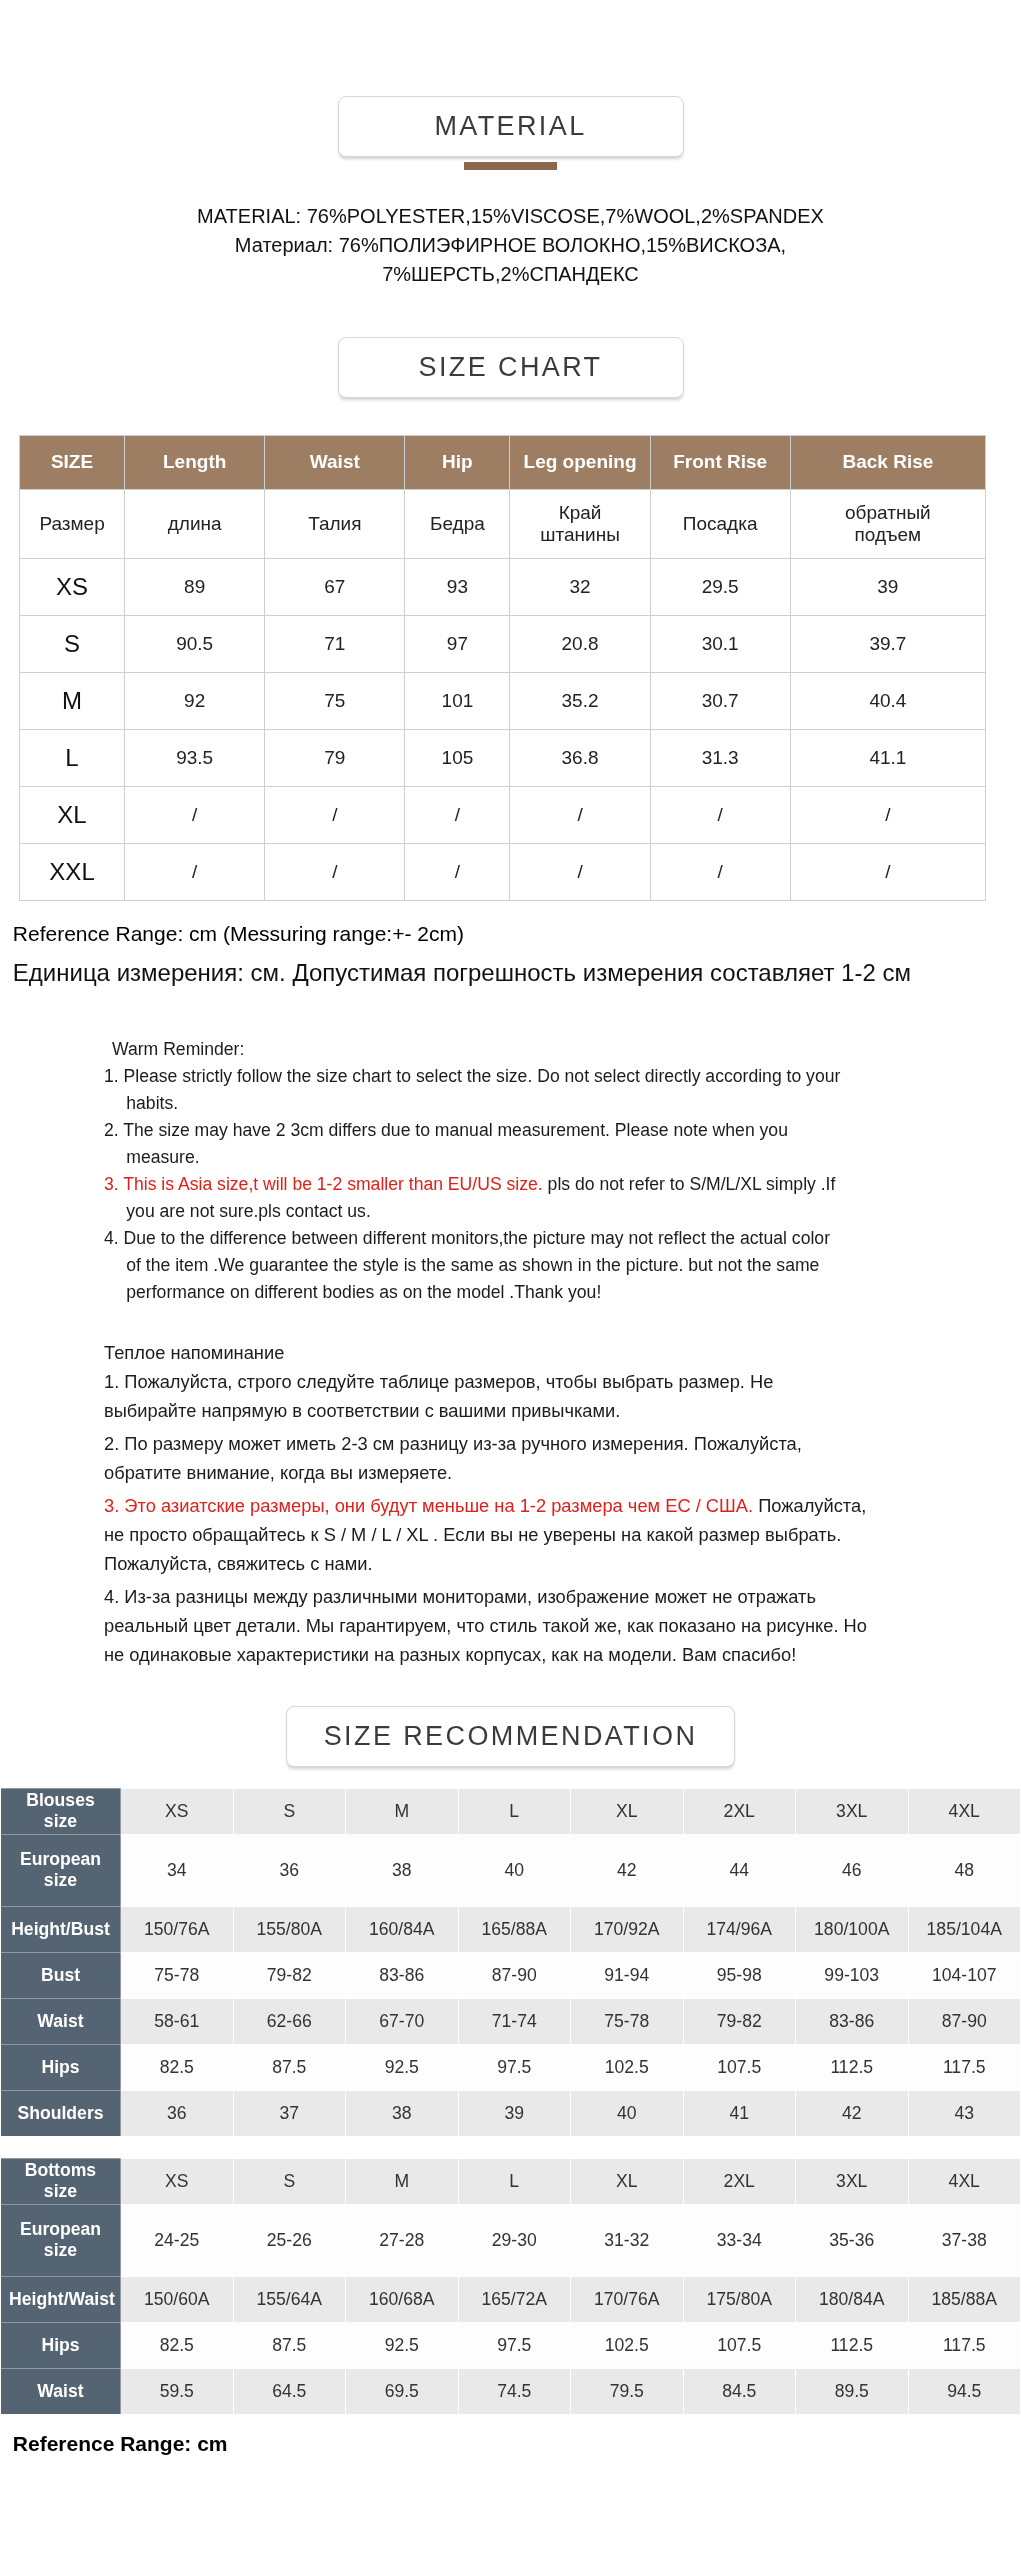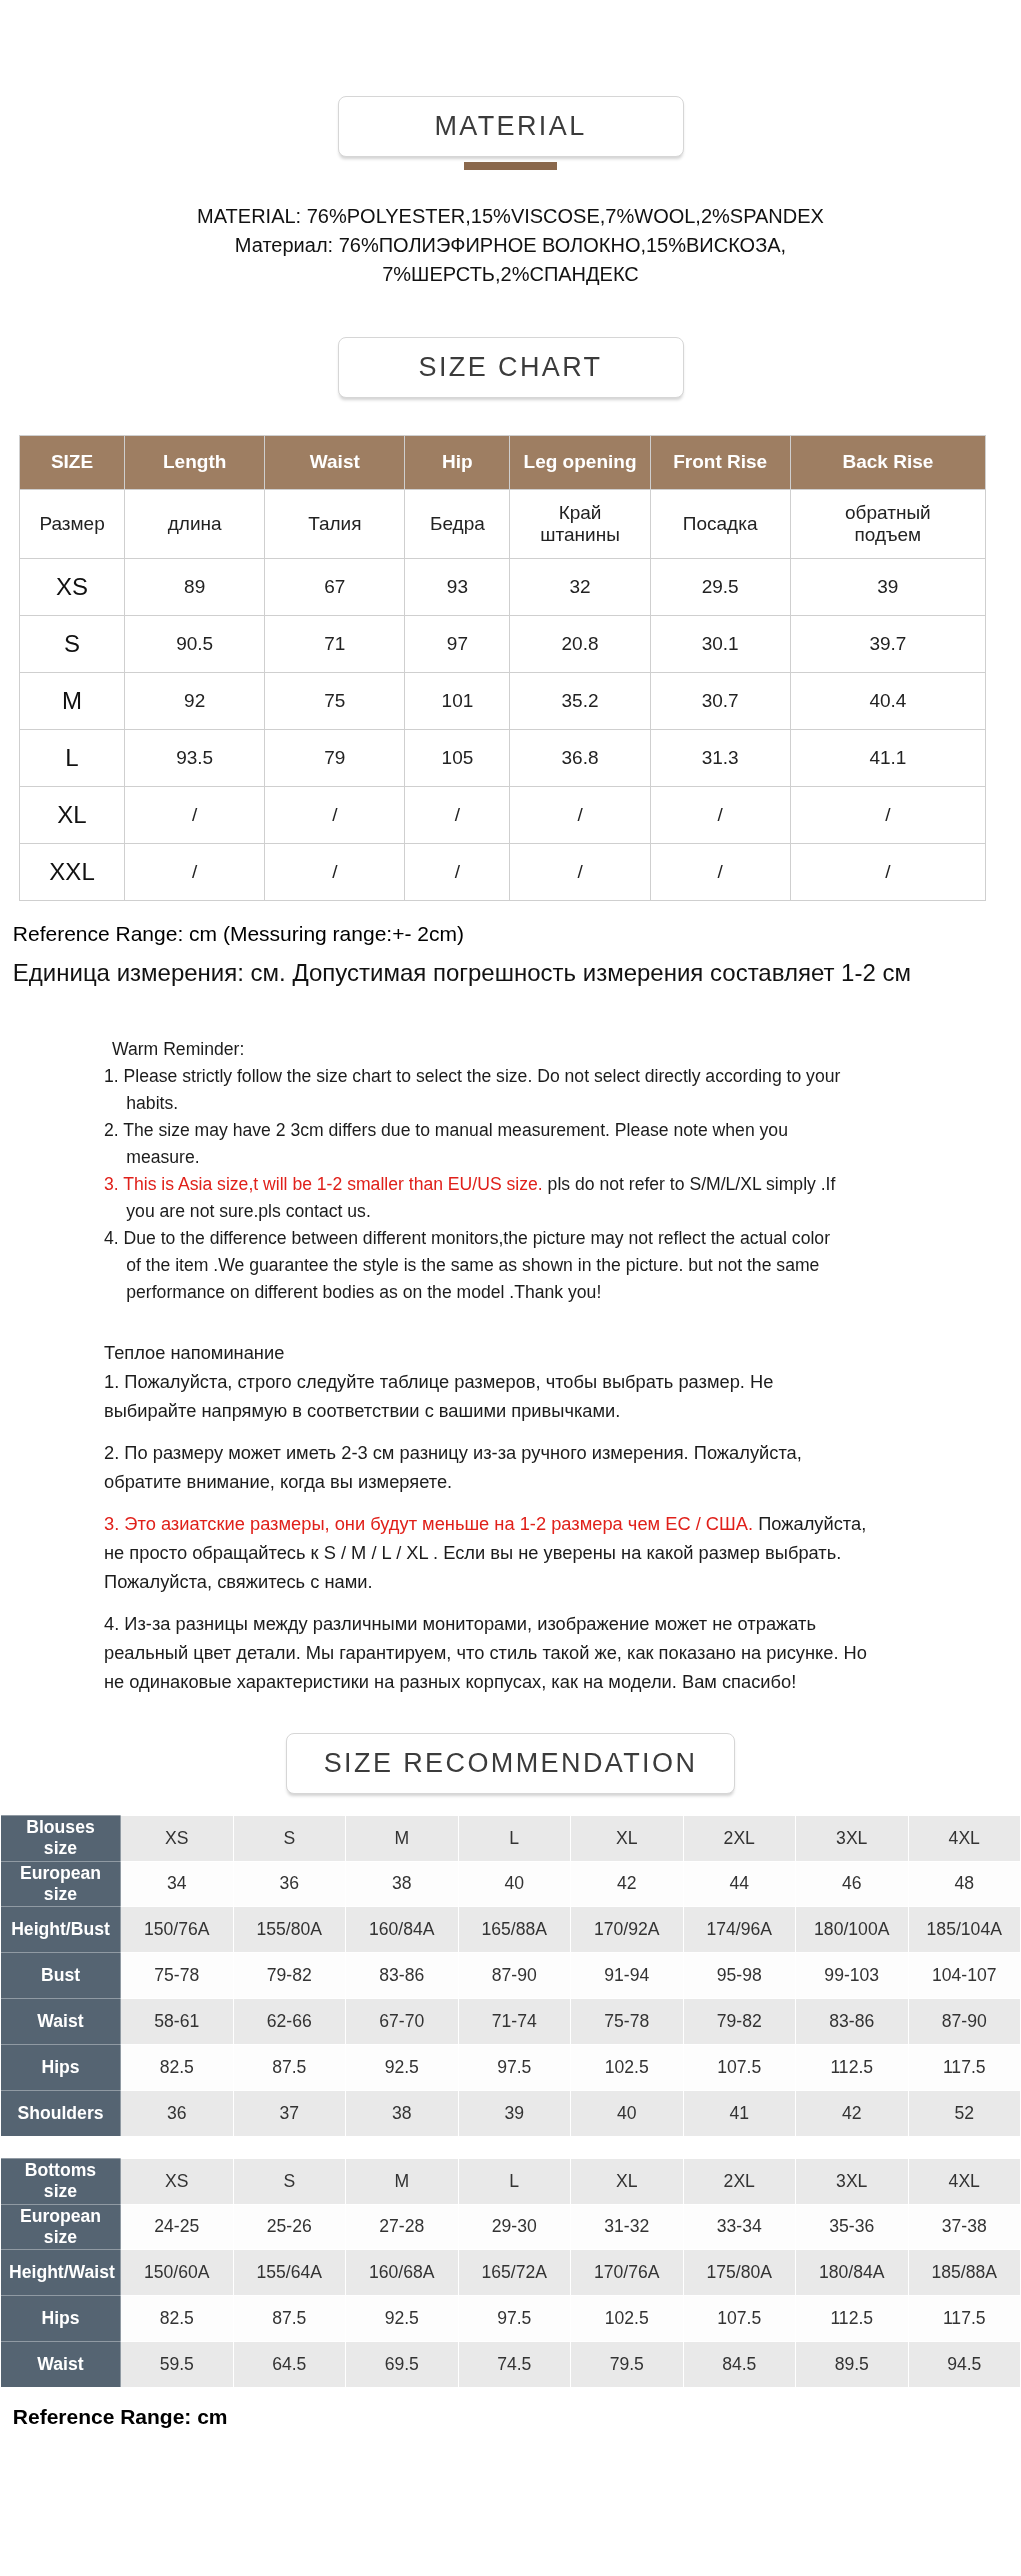--- a/index.html
+++ b/index.html
@@ -38,26 +38,26 @@
   .ref-en{font-weight:normal;font-size:21px;color:#000;margin:21px 0 0 12.8px;}
   .ref-ru{font-size:24px;color:#111;margin:12.8px 0 0 12.8px;}
   .ref-bottom{font-weight:bold;font-size:21px;color:#000;margin:17.6px 0 0 12.8px;}
   
   .rem-en{margin:49px 0 0 104px;width:742px;font-size:17.6px;line-height:27px;color:#1c1c1c;}
   .rem-title{padding-left:8px;}
   .rem-item{padding-left:22.3px;text-indent:-22.3px;}
   .red{color:var(--alert_red,#e0201a);}
   
   .rem-ru{margin:32px 0 0 104px;width:766px;font-size:18.3px;line-height:29px;color:#1c1c1c;}
-  .rem-ru .ru-p{margin-top:13px;}
+  .rem-ru .ru-p{margin-top:4px;}
   .rem-ru .ru-p.first{margin-top:0;}
   
   .rec-table{border-collapse:collapse;table-layout:fixed;width:1021px;font-size:17.6px;margin-top:21px;}
   .rec-table tr{height:46px;}
-  .rec-table tr:nth-child(2){height:45px;}
+  .rec-table tr:nth-child(2){height:72px;}
   .rec-table th.rh{
     background:var(--row_header_slate,#556472);color:#fff;font-weight:bold;
     border:0.8px solid rgba(255,255,255,0.35);font-size:17.6px;padding:0 8px;
     text-align:center;vertical-align:middle;
   }
   .rec-table td{text-align:center;vertical-align:middle;color:#333;border:0.8px solid #fff;}
   .rec-table tr.odd td{background:var(--row_stripe_gray,#e9e9e9);}
   .rec-table tr.even td{background:#fdfdfd;}
   col.c-head{width:120px;}
 </style>
@@ -266,21 +266,21 @@
       </tr>
       <tr class="odd">
         <th class="rh">Shoulders</th>
         <td>36</td>
         <td>37</td>
         <td>38</td>
         <td>39</td>
         <td>40</td>
         <td>41</td>
         <td>42</td>
-        <td>52</td>
+        <td>43</td>
       </tr>
     </tbody>
 </table>
 
 <table class="rec-table">
   <colgroup>
       <col class="c-head">
       <col span="8">
     </colgroup>
   <tbody>

